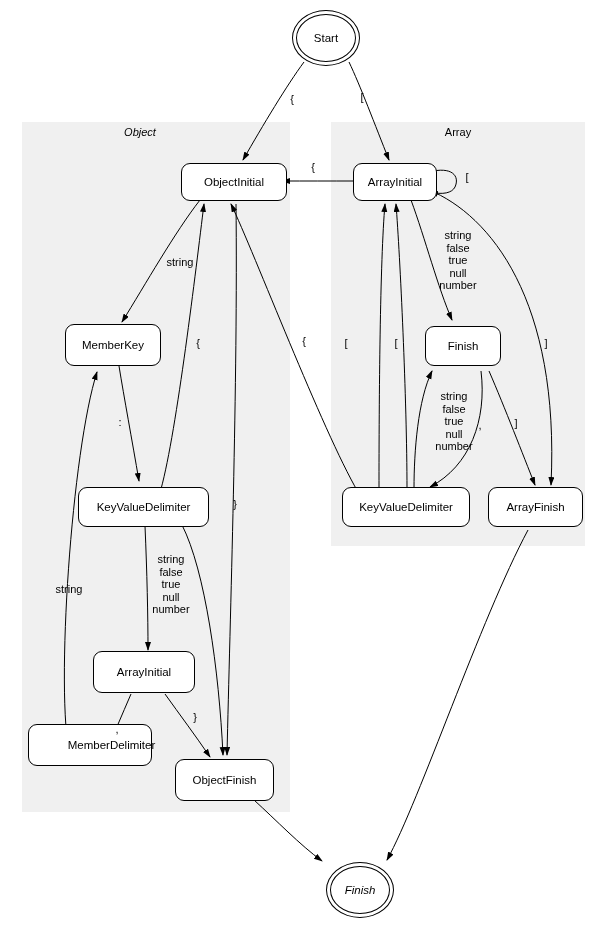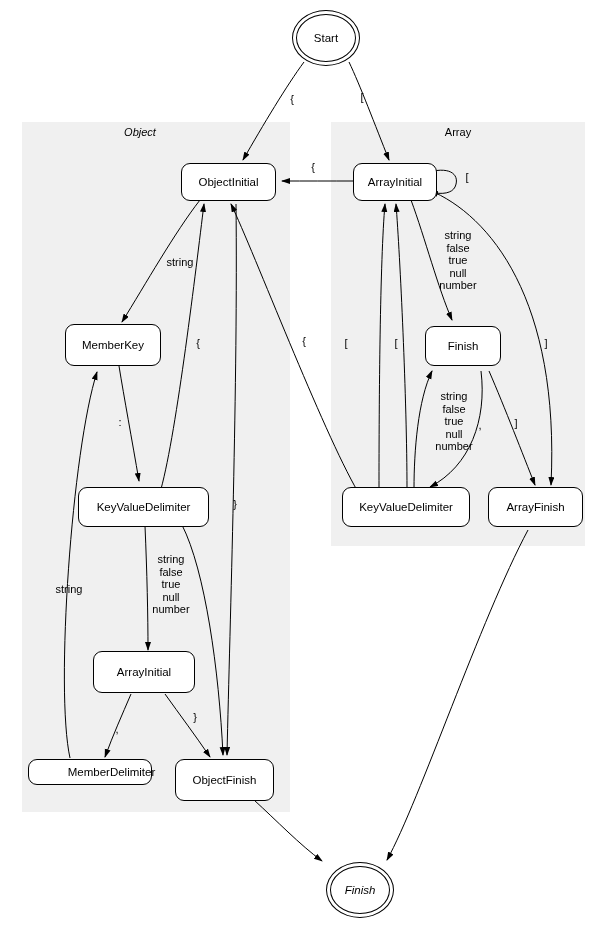--- a/index.html
+++ b/index.html
@@ -147,21 +147,21 @@
 
       <path d="M528,530 C480,620 420,800 387,860"></path>
     </g>
   </svg>
 
   <div class="node-circle" style="left:292px; top:10px; width:68px; height:56px;">
     <div class="inner-ring"></div>
     <span>Start</span>
   </div>
 
-  <div class="node" style="left:181px; top:163px; width:95px; height:38px;text-align:right;">
+  <div class="node" style="left:181px; top:163px; width:106px; height:38px;text-align:right;">
     <span>ObjectInitial</span>
   </div>
 
   <div class="node" style="left:65px; top:324px; width:96px; height:42px;">
     <span>MemberKey</span>
   </div>
 
   <div class="node" style="left:353px; top:163px; width:84px; height:38px;">
     <span>ArrayInitial</span>
   </div>
@@ -179,21 +179,21 @@
   </div>
 
   <div class="node" style="left:488px; top:487px; width:95px; height:40px;">
     <span>ArrayFinish</span>
   </div>
 
   <div class="node" style="left:93px; top:651px; width:102px; height:42px;">
     <span>ArrayInitial</span>
   </div>
 
-  <div class="node" style="left:28px; top:759px; width:124px; height:26px;padding-left:43px;">
+  <div class="node" style="left:28px; top:724px; width:124px; height:42px;padding-left:43px;">
     <span>MemberDelimiter</span>
   </div>
 
   <div class="node" style="left:175px; top:759px; width:99px; height:42px;">
     <span>ObjectFinish</span>
   </div>
 
   <div class="node-circle" style="left:326px; top:862px; width:68px; height:56px;font-style:italic;">
     <div class="inner-ring"></div>
     <span>Finish</span>

